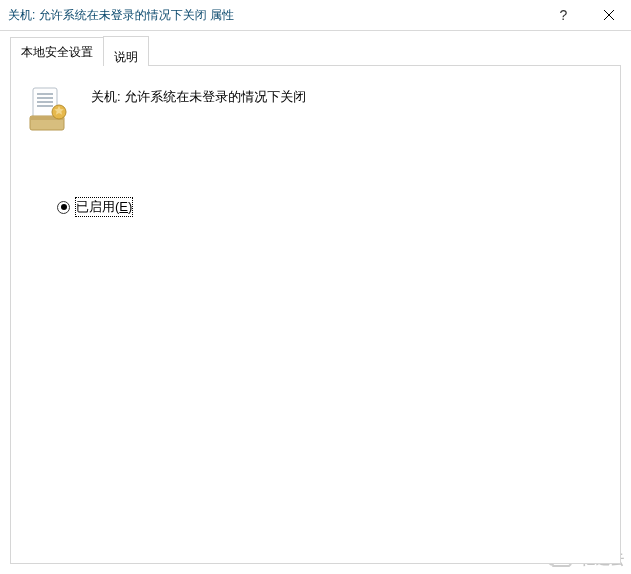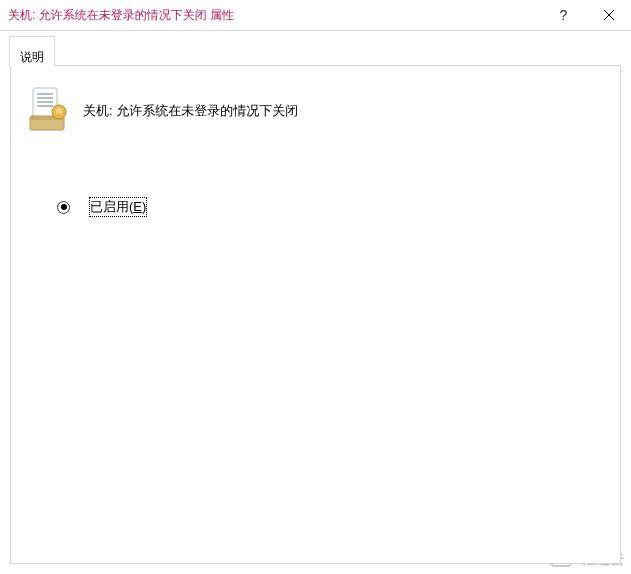--- a/index.html
+++ b/index.html
@@ -20,21 +20,21 @@
     height: 30px;
     background: #fff;
     border-bottom: 1px solid #d9d9d9;
     display: flex;
     align-items: center;
     padding-left: 8px;
     position: relative;
   }
   .titlebar-title {
     font-size: 12px;
-    color: #be185d;
+    color: #0c4a6e;
   }
   .titlebar-buttons {
     position: absolute;
     right: 0;
     top: 0;
     height: 30px;
     display: flex;
   }
   .titlebar-btn {
     width: 45px;
@@ -97,42 +97,42 @@
     right: 0;
     top: 25px;
     bottom: 0;
     padding: 20px 18px;
     z-index: 1;
   }
 
   
   .policy-header {
     display: flex;
-    align-items: center;
-    gap: 14px;
+    align-items: flex-start;
+    gap: 22px;
     margin-bottom: 60px;
   }
   .policy-icon {
     width: 40px;
     height: 48px;
     flex: 0 0 auto;
   }
   .policy-title {
     font-size: 13px;
     padding-top: 2px;
   }
 
   
   .radio-group {
     margin-left: 24px;
   }
   .radio-row {
     display: flex;
     align-items: center;
-    gap: 20px;
+    gap: 6px;
     margin-bottom: 20px;
     font-size: 13px;
     padding: 4px 6px 4px 4px;
     width: fit-content;
   }
   .radio-row .radio {
     width: 13px;
     height: 13px;
     border: 1px solid #333;
     border-radius: 50%;
@@ -208,20 +208,21 @@
         <line x1="0" y1="0" x2="10" y2="10" stroke="#000" stroke-width="1"></line>
         <line x1="10" y1="0" x2="0" y2="10" stroke="#000" stroke-width="1"></line>
       </svg>
     </div>
   </div>
 </div>
 
 <div class="dialog-body">
 
   <div class="tab-strip">
+    <div class="tab active">本地安全设置</div>
     <div class="tab inactive">说明</div>
   </div>
 
   <div class="tab-panel">
 
     <div class="policy-header">
       <span class="policy-icon">
         <svg viewBox="0 0 40 48">
 
           <rect x="4" y="2" width="24" height="32" rx="2" fill="#fefefe" stroke="#b7c0c9" stroke-width="1"></rect>

